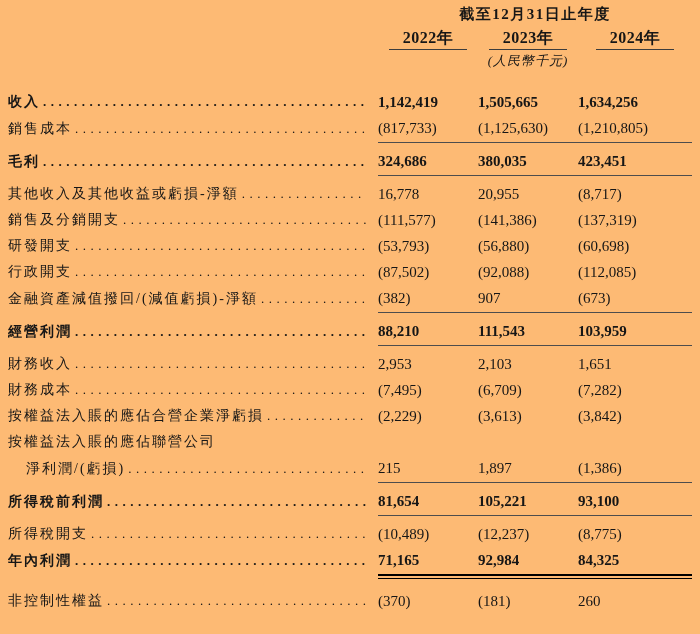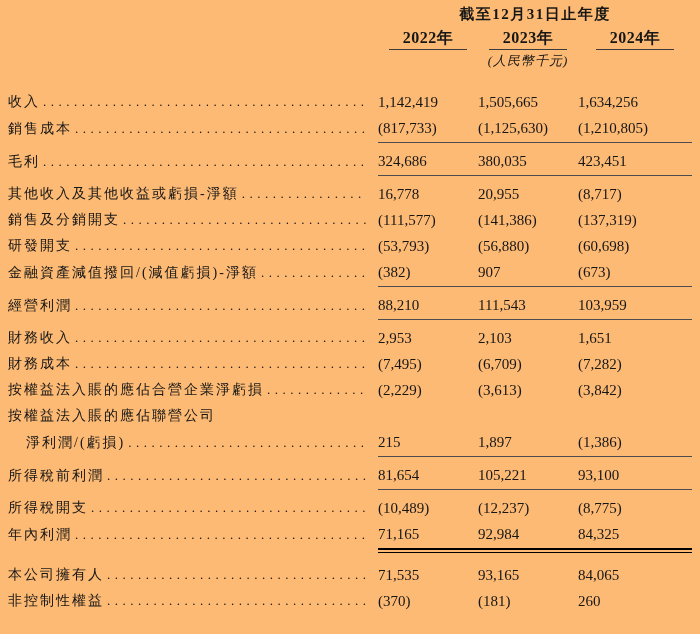--- a/index.html
+++ b/index.html
@@ -60,21 +60,21 @@
   tr.spacer.sm td { height: 6px; }
   tr.spacer.md td { height: 13px; }
   tr.spacer.lg td { height: 21px; }
 
   
   tr.data-row td {
     vertical-align: bottom;
     padding: 4px 0 6px 0;
     line-height: 16px;
   }
-  tr.data-row.bold { font-weight: normal; }
+  tr.data-row.bold { font-weight: bold; }
   td.lab-cell { overflow: hidden; }
   .labwrap { display: flex; align-items: baseline; }
   .lab {
     font-size: 14px;
     letter-spacing: 2px;
     white-space: nowrap;
     flex: 0 0 auto;
   }
   tr.indent .lab { padding-left: 18px; }
   .leader {
@@ -216,20 +216,31 @@
         <span class="leader"></span>
       </div>
     </td>
     <td class="val paren">(53,793)</td>
     <td class="val paren">(56,880)</td>
     <td class="val paren">(60,698)</td>
   </tr>
         <tr class="data-row">
     <td class="lab-cell">
       <div class="labwrap">
+        <span class="lab">行政開支</span>
+        <span class="leader"></span>
+      </div>
+    </td>
+    <td class="val paren">(87,502)</td>
+    <td class="val paren">(92,088)</td>
+    <td class="val paren">(112,085)</td>
+  </tr>
+        <tr class="data-row">
+    <td class="lab-cell">
+      <div class="labwrap">
         <span class="lab">金融資產減值撥回/(減值虧損)-淨額</span>
         <span class="leader"></span>
       </div>
     </td>
     <td class="val u-single paren">(382)</td>
     <td class="val u-single">907</td>
     <td class="val u-single paren">(673)</td>
   </tr>
         <tr class="spacer sm">
           <td colspan="4"></td>
@@ -338,31 +349,20 @@
         <span class="leader"></span>
       </div>
     </td>
     <td class="val u-double">71,165</td>
     <td class="val u-double">92,984</td>
     <td class="val u-double">84,325</td>
   </tr>
         <tr class="spacer md">
           <td colspan="4"></td>
         </tr>
-        <tr class="data-row">
-    <td class="lab-cell">
-      <div class="labwrap">
-        <span class="lab">本公司擁有人</span>
-        <span class="leader"></span>
-      </div>
-    </td>
-    <td class="val">71,535</td>
-    <td class="val">93,165</td>
-    <td class="val">84,065</td>
-  </tr>
         <tr class="data-row">
     <td class="lab-cell">
       <div class="labwrap">
         <span class="lab">非控制性權益</span>
         <span class="leader"></span>
       </div>
     </td>
     <td class="val paren">(370)</td>
     <td class="val paren">(181)</td>
     <td class="val">260</td>

